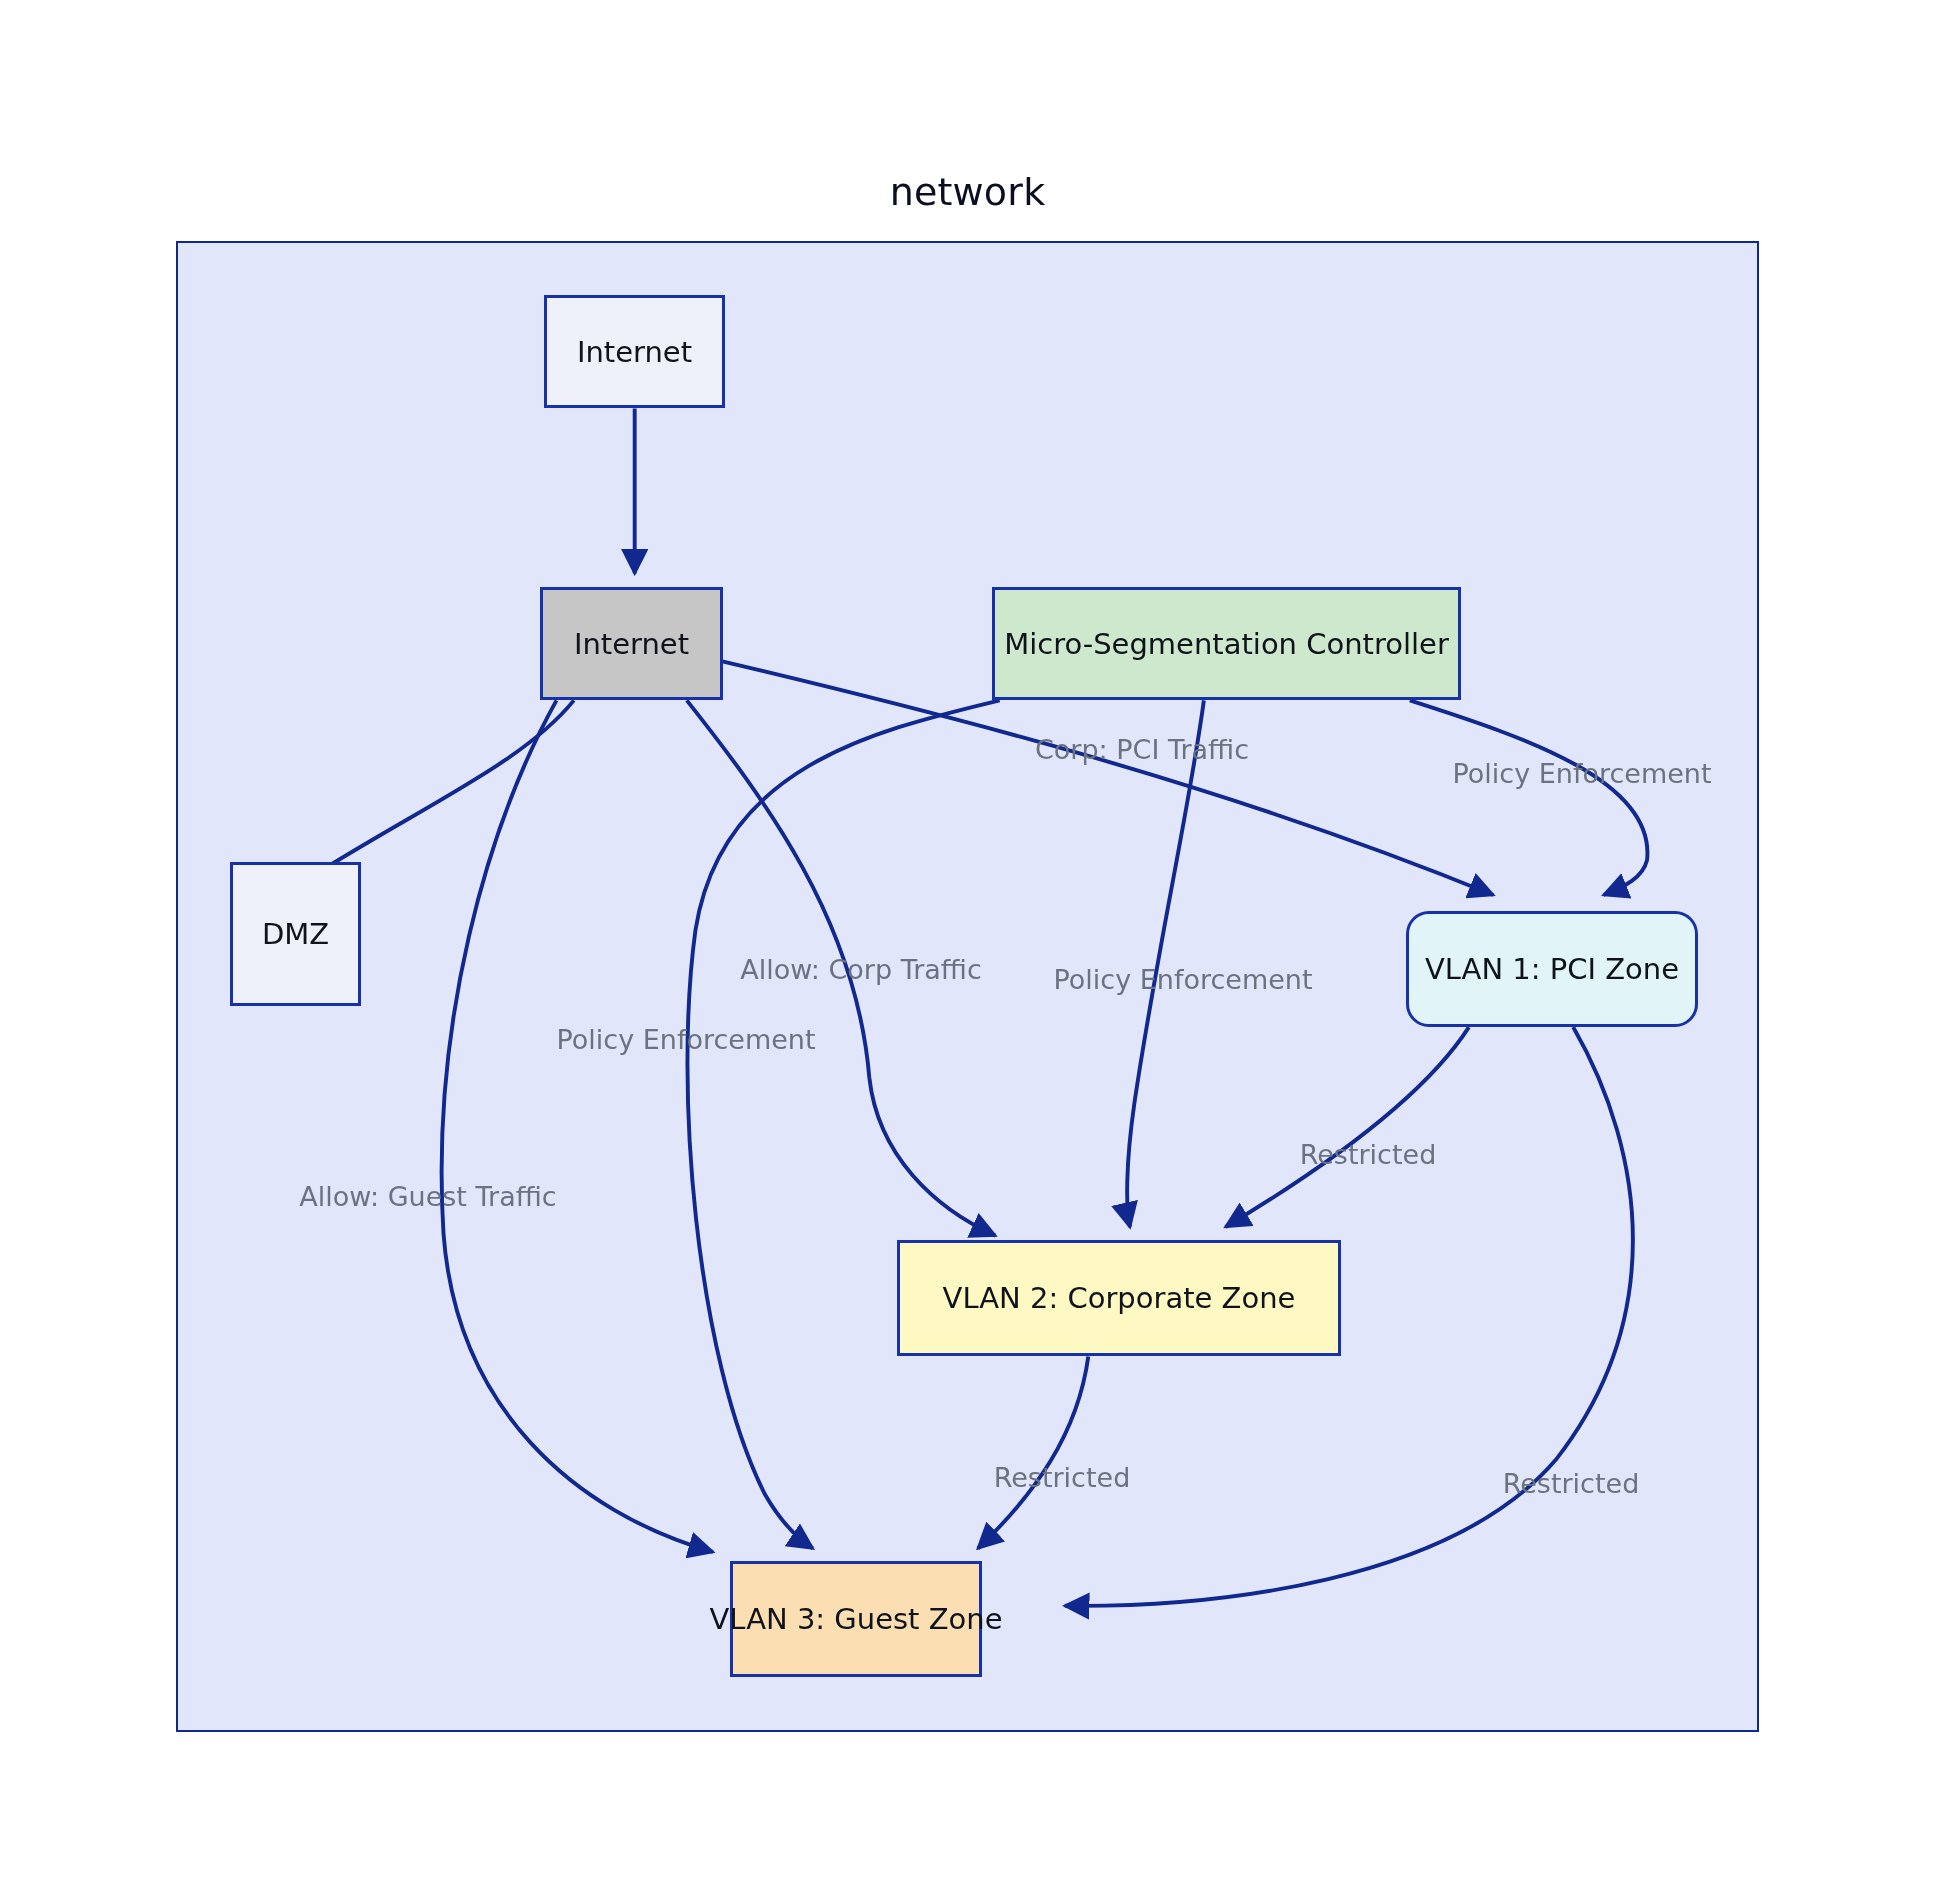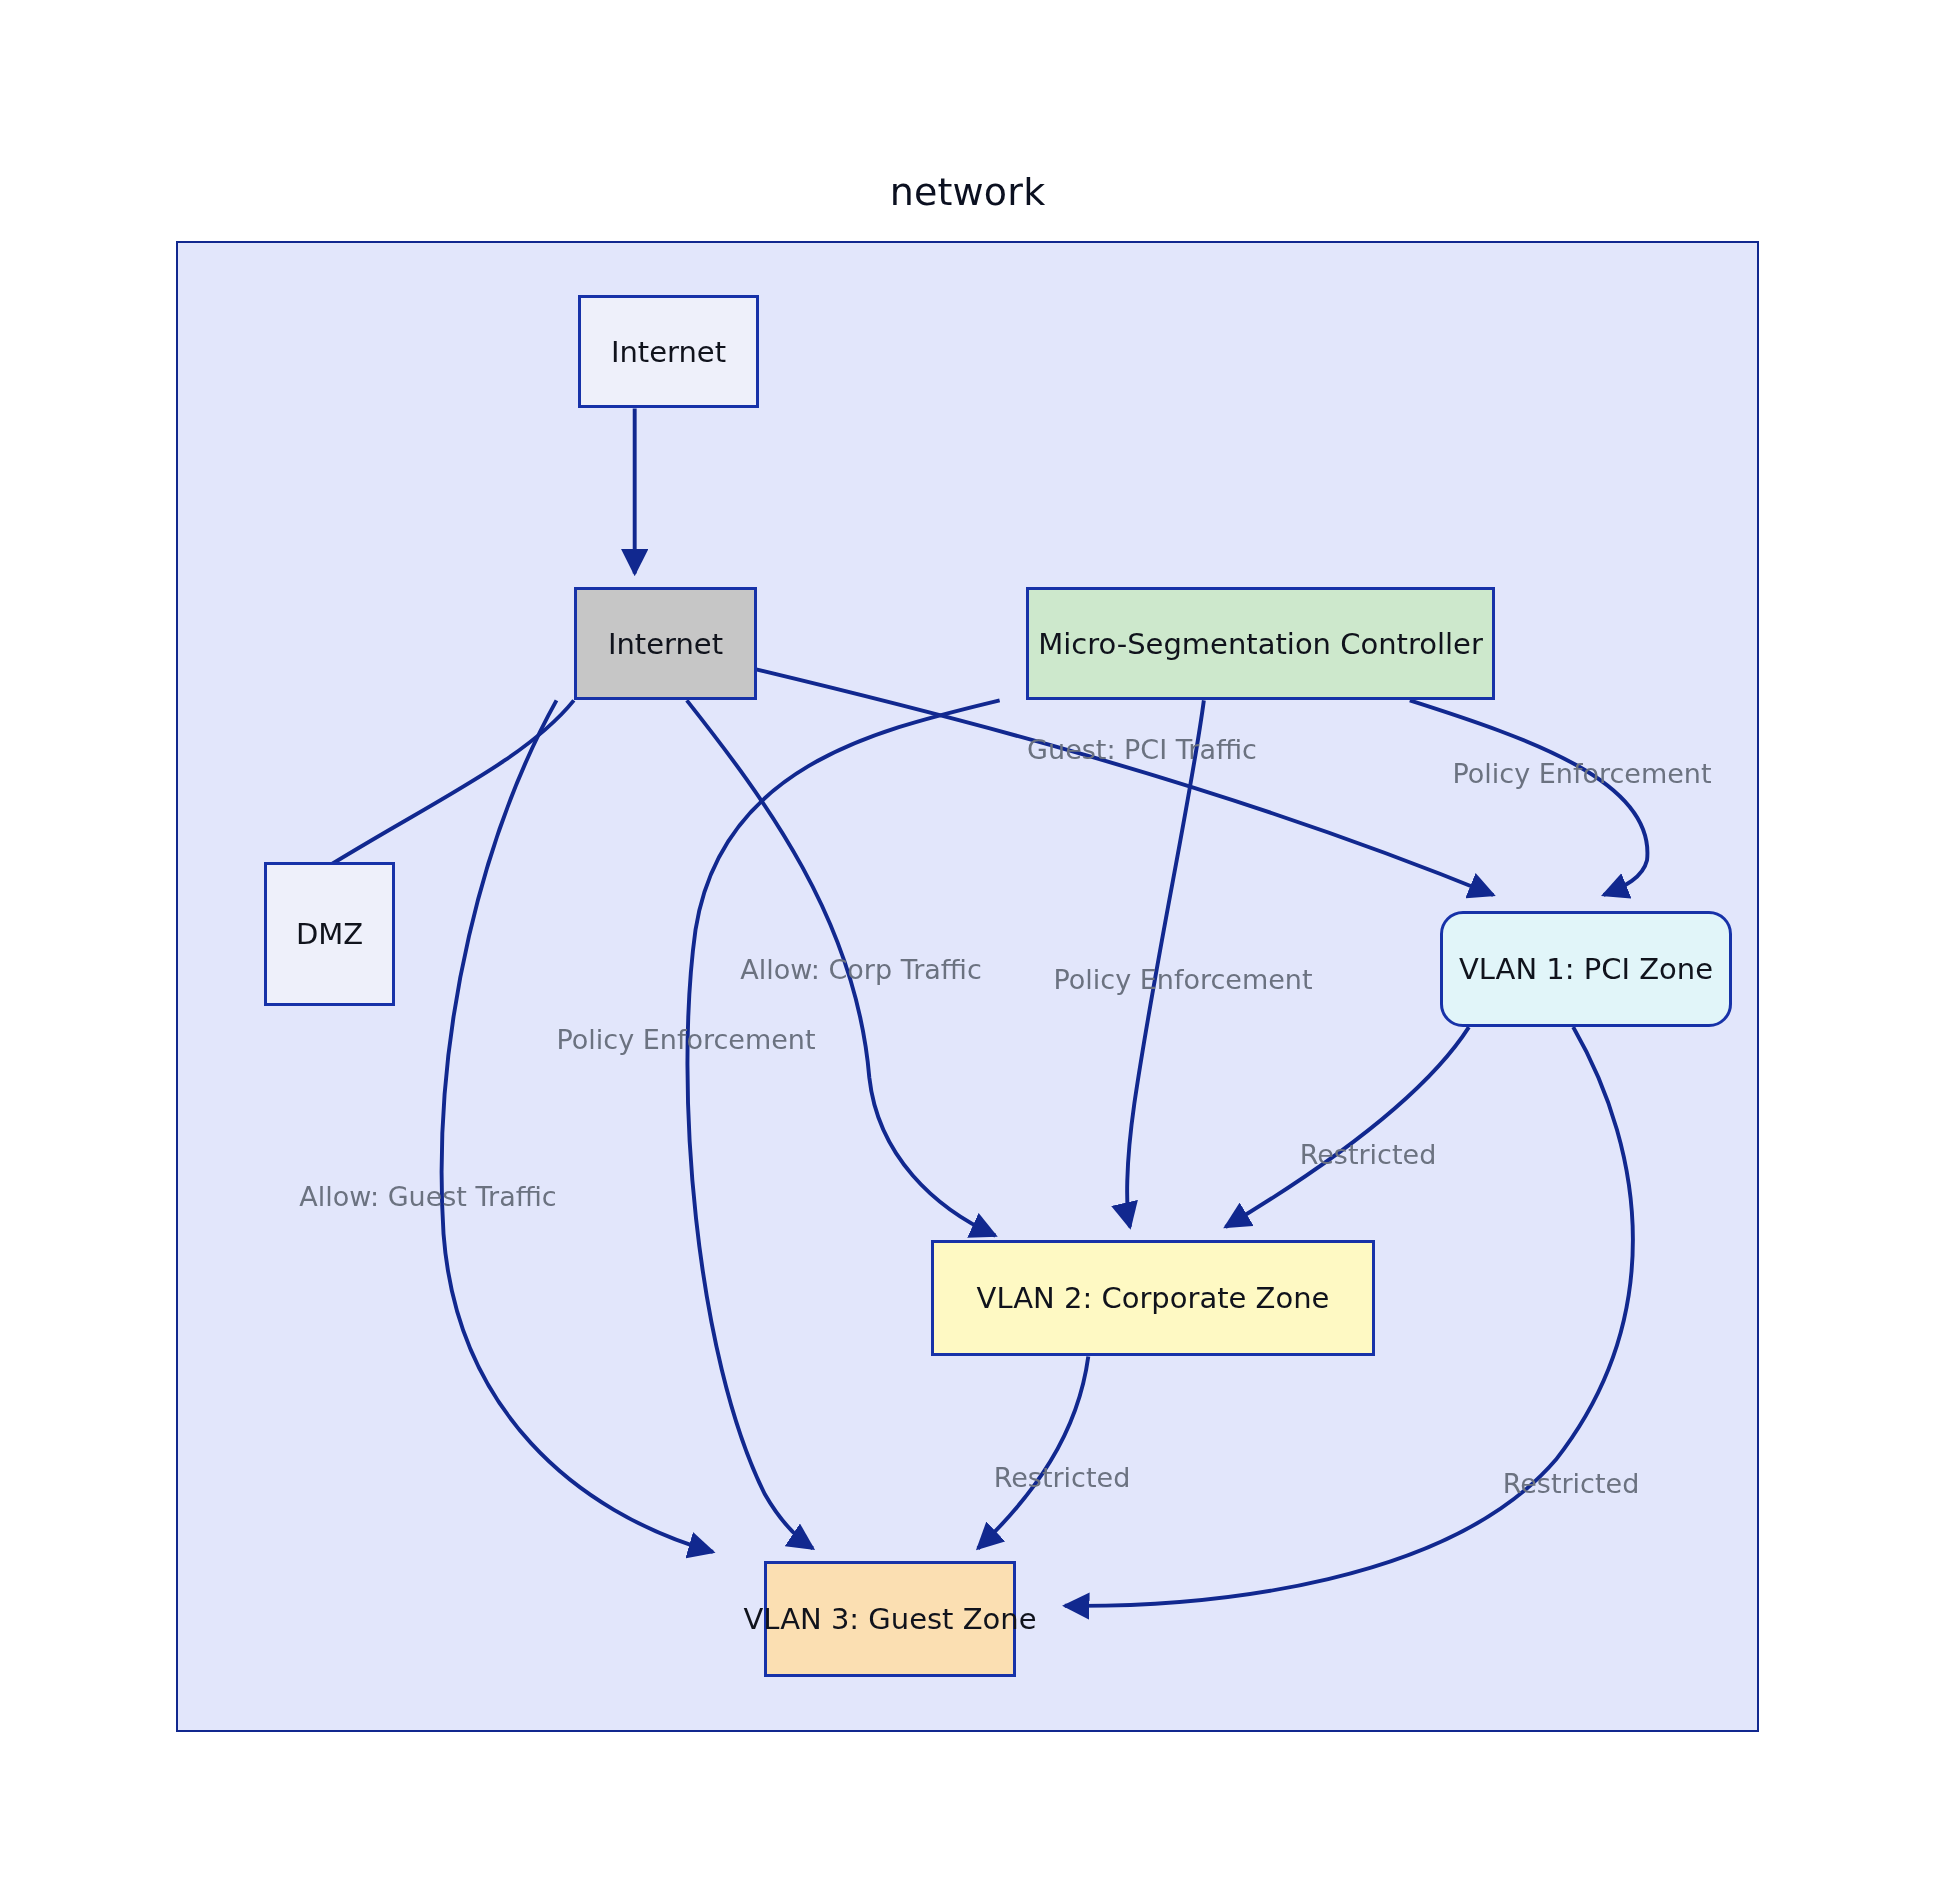--- a/index.html
+++ b/index.html
@@ -52,21 +52,20 @@
     position: absolute;
     box-sizing: border-box;
     border: 3.5px solid #1732a8;
     display: flex;
     align-items: center;
     justify-content: center;
     font-size: 29px;
     color: #10131c;
     font-family: "DejaVu Sans", sans-serif;
     white-space: nowrap;
-    margin-left: 34px;
   }
   .edge-label {
     position: absolute;
     font-size: 27px;
     color: #6b7280;
     font-family: "DejaVu Sans", sans-serif;
     white-space: nowrap;
     transform: translate(-50%, -50%);
   }
 </style>
@@ -132,21 +131,21 @@
   </div>
 
   <div class="node" style="left:897px; top:1240px; width:444px; height:116px; background:#fef9c3;">
     <span>VLAN 2: Corporate Zone</span>
   </div>
 
   <div class="node" style="left:730px; top:1561px; width:252px; height:116px; background:#fbdfb2;">
     <span>VLAN 3: Guest Zone</span>
   </div>
 
-  <div class="edge-label" style="left:1142px; top:749px;">Guest: PCI Traffic</div>
+  <div class="edge-label" style="left:1142px; top:749px;">Corp: PCI Traffic</div>
 
   <div class="edge-label" style="left:1582px; top:773px;">Policy Enforcement</div>
 
   <div class="edge-label" style="left:861px; top:969px;">Allow: Corp Traffic</div>
 
   <div class="edge-label" style="left:1183px; top:979px;">Policy Enforcement</div>
 
   <div class="edge-label" style="left:686px; top:1039px;">Policy Enforcement</div>
 
   <div class="edge-label" style="left:428px; top:1196px;">Allow: Guest Traffic</div>

